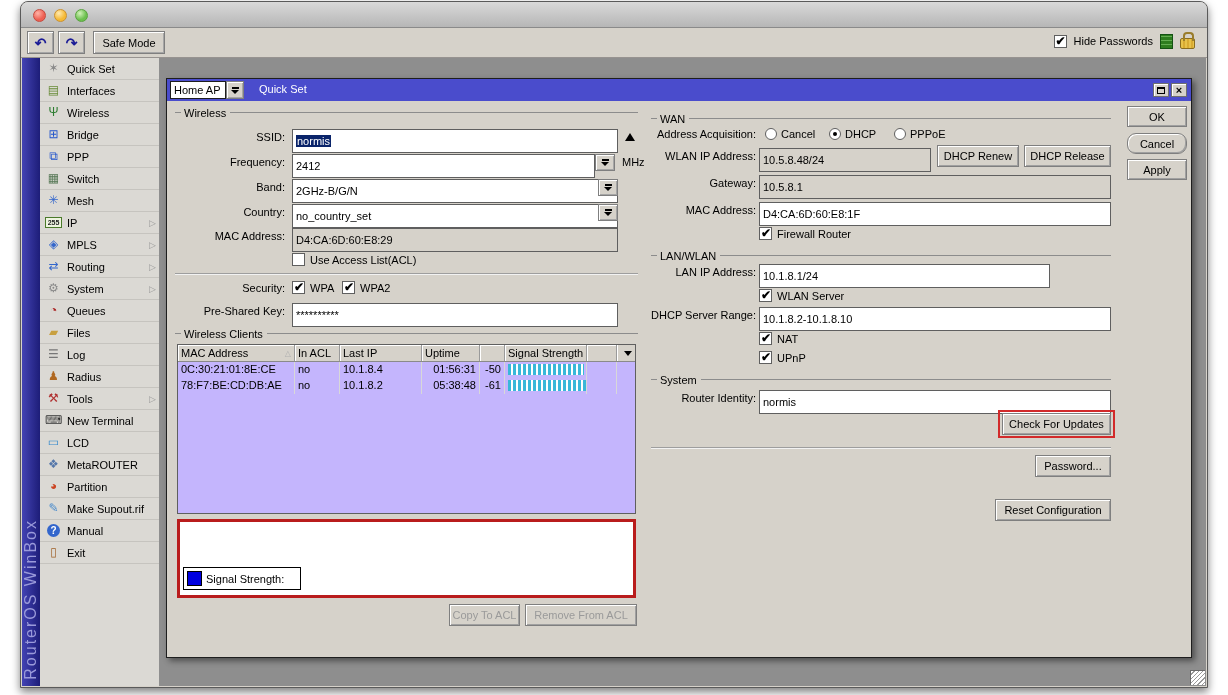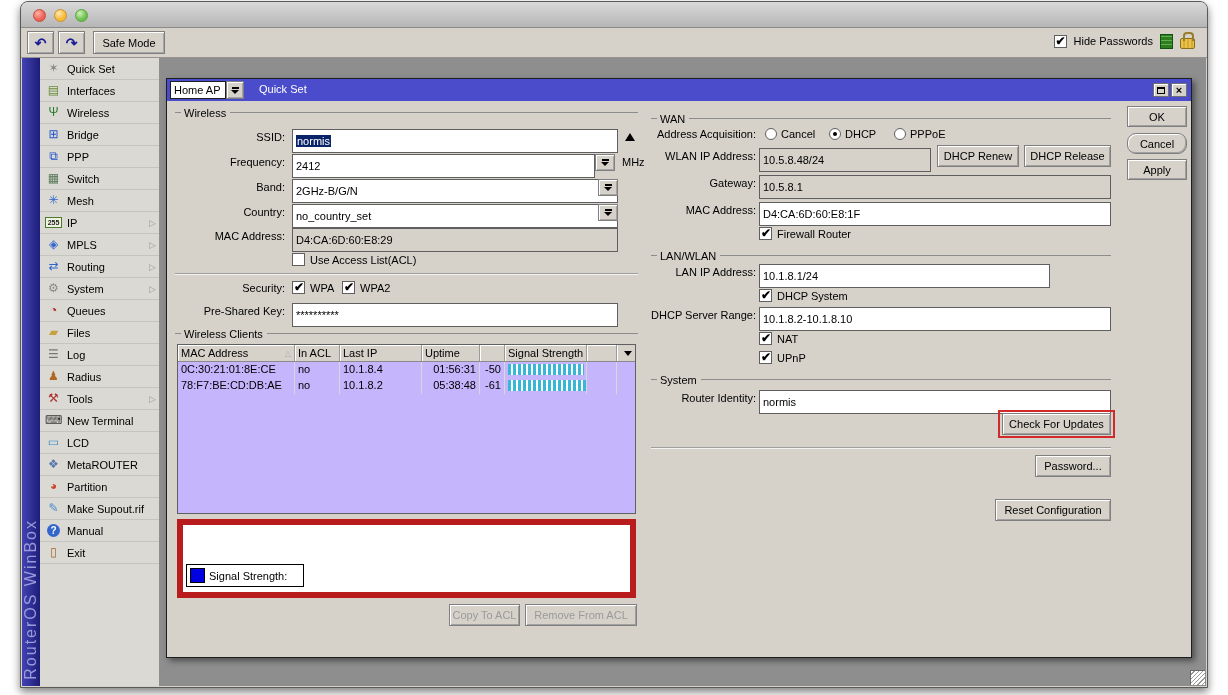--- a/index.html
+++ b/index.html
@@ -119,21 +119,21 @@
     background:#d6d2ca; border-left:1px solid #fff; box-shadow:inset -1px 0 0 #9a9a9a; }
   .hbtn .tri { width:0; height:0; border-left:4px solid transparent; border-right:4px solid transparent;
     border-top:5px solid #000; }
   .wc-row { display:flex; height:16px; }
   .ccell { padding:1px 3px; border-right:1px solid #d8d8d8; overflow:hidden; flex:none; white-space:nowrap; }
   .ccell.r { text-align:right; justify-content:flex-end; }
   .sigbar { height:11px; margin-top:1px;
     background:repeating-linear-gradient(90deg,#39b7d8 0 3px,#fff 3px 5px); }
 
   .legend-panel { position:absolute; left:10px; top:418px; width:459px; height:79px; background:#fff;
-    border:6px solid #b91c1c; }
+    border:3px solid #b91c1c; }
   .legend-box { position:absolute; left:3px; bottom:5px; width:118px; height:23px; background:#fff;
     border:1px solid #000; display:flex; align-items:center; }
   .legend-swatch { width:15px; height:15px; background:#0000e0; border:1px solid #000; margin:0 4px 0 3px; flex:none; }
 </style>
 </head>
 <body>
 
 <div class="mac-window">
 
   <div class="titlebar">
@@ -479,21 +479,21 @@
             <span class="line"></span>
         </div>
 
         <div class="flabel" style="left:477px;top:165px;width:112px;">LAN IP Address:</div>
         <div class="inp" style="left:592px;top:163px;width:291px;">
           <span>10.1.8.1/24</span>
         </div>
 
         <div class="cbrow" style="left:592px;top:187px;">
           <span class="cb checked"></span>
-          <span>DHCP System</span>
+          <span>WLAN Server</span>
         </div>
 
         <div class="flabel" style="left:470px;top:208px;width:119px;">DHCP Server Range:</div>
         <div class="inp" style="left:592px;top:206px;width:352px;">
           <span>10.1.8.2-10.1.8.10</span>
         </div>
 
         <div class="cbrow" style="left:592px;top:230px;">
           <span class="cb checked"></span>
           <span>NAT</span>

